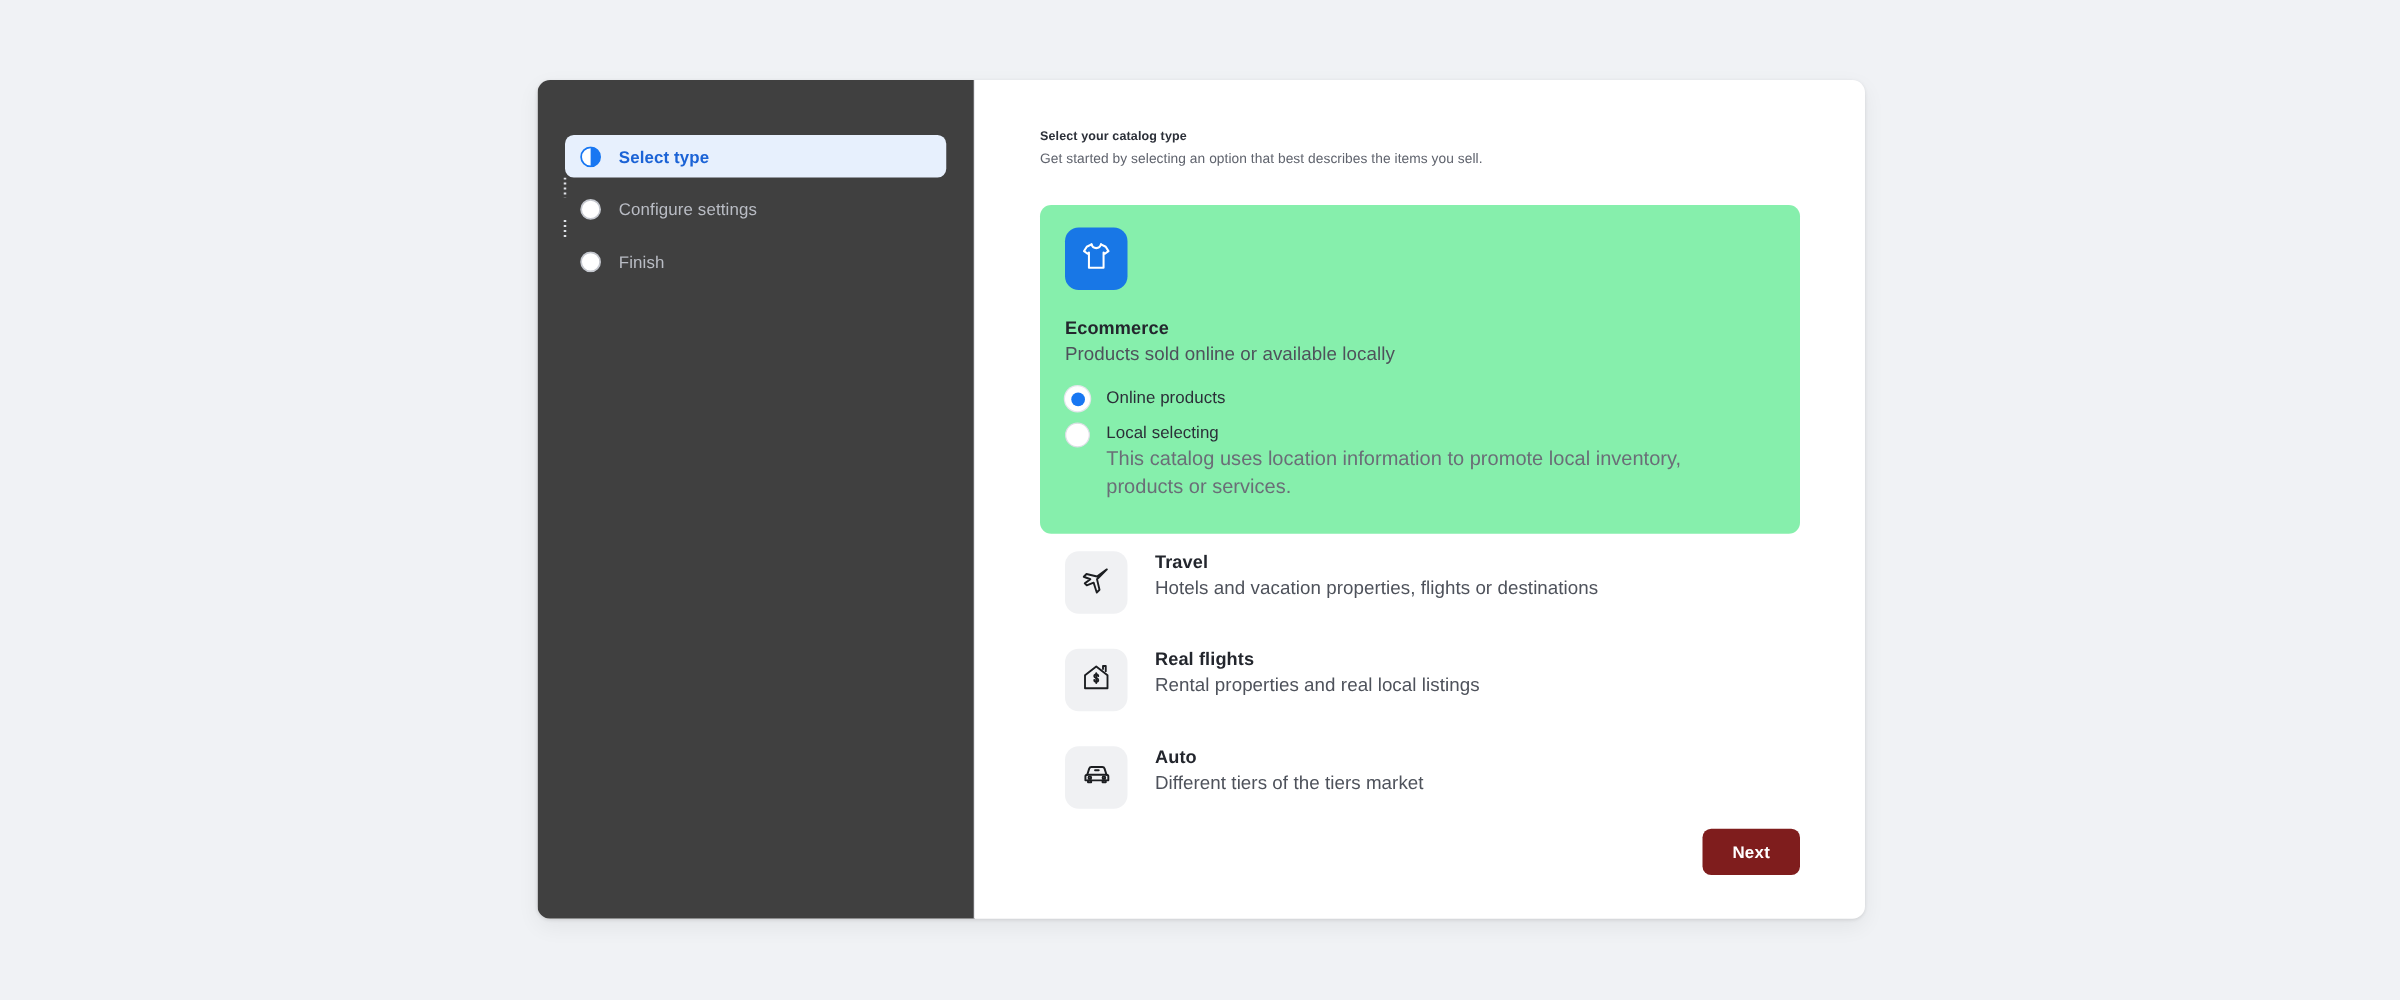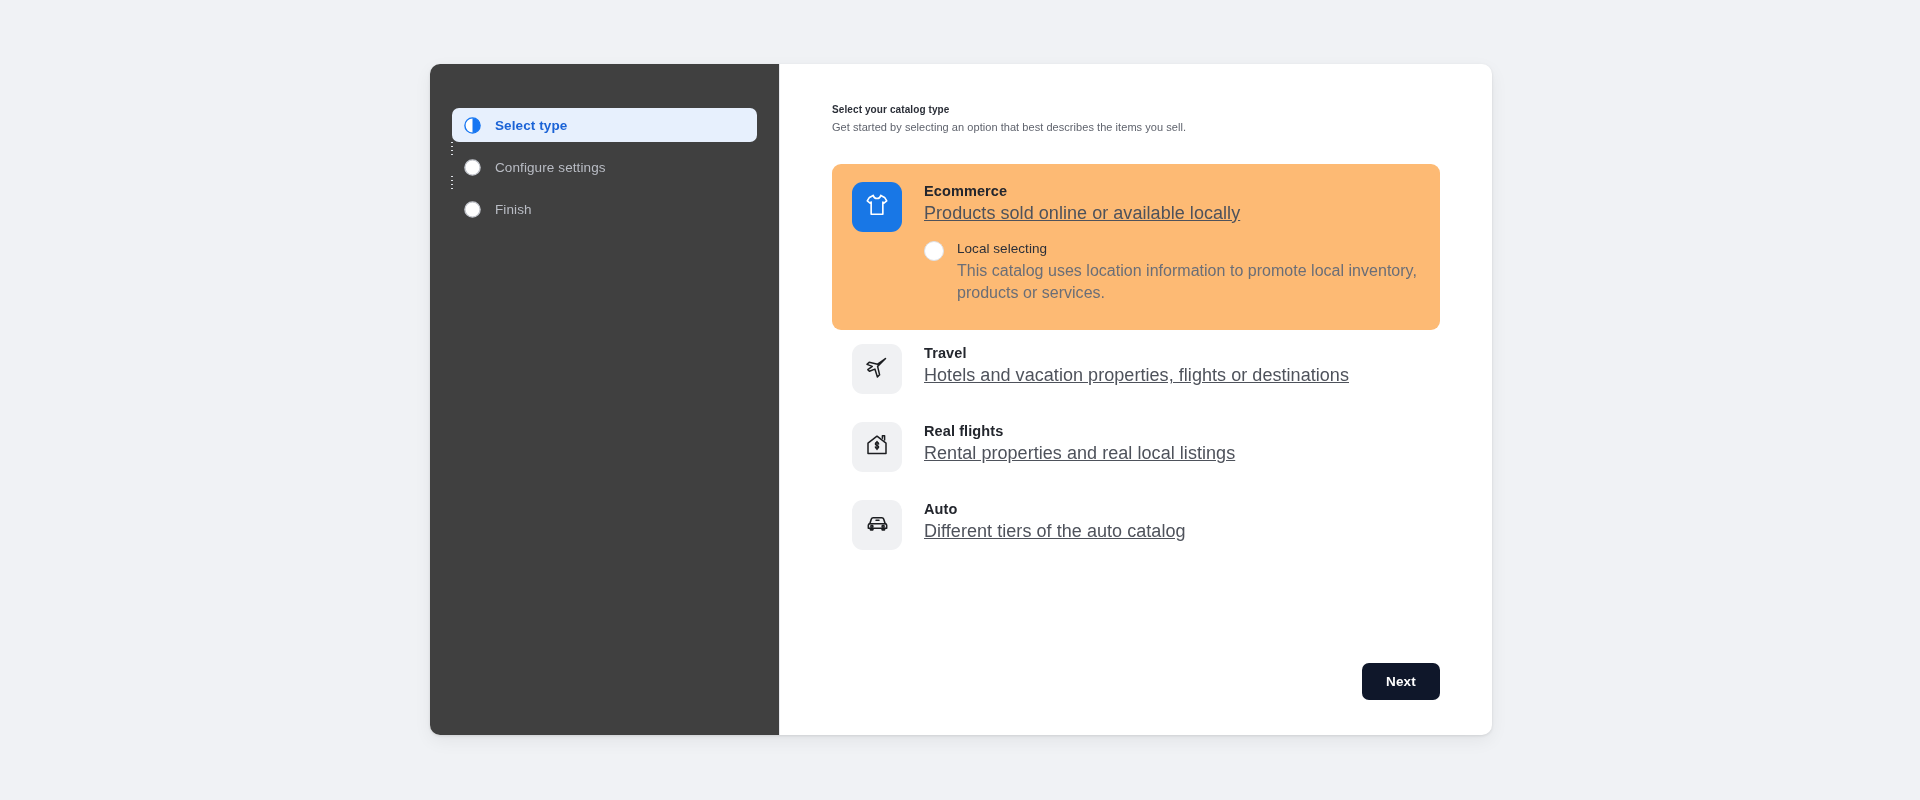--- a/index.html
+++ b/index.html
@@ -90,21 +90,21 @@
 
   .options { margin-top: 31px; }
 
   .option {
     display: flex;
     gap: 22px;
     padding: 18px 20px;
     border-radius: 9px;
     cursor: pointer;
   }
-  .option.selected { background: #fdba74; }
+  .option.selected { background: #86efac; flex-direction: column; }
   .option.plain { padding-top: 14px; padding-bottom: 14px; }
 
   .option-icon-tile {
     width: 50px; height: 50px;
     flex: 0 0 50px;
     border-radius: 11px;
     background: #f0f1f3;
     display: flex;
     align-items: center;
     justify-content: center;
@@ -112,25 +112,24 @@
   .option.selected .option-icon-tile { background: #1877e6; }
 
   .option-body { flex: 1; padding-top: 1px; }
   .option-name {
     font-size: 14.5px;
     font-weight: 700;
     color: #23262d;
     letter-spacing: .1px;
   }
   .option-desc {
-    font-size: 18px;
+    font-size: 15px;
     color: #4e525b;
     margin-top: 4px;
     letter-spacing: .05px;
-    text-decoration: underline;
   }
 
   .radio-group { margin-top: 16px; }
   .radio-row {
     display: flex;
     gap: 13px;
     margin-bottom: 8px;
     cursor: pointer;
   }
   .radio {
@@ -165,21 +164,21 @@
     line-height: 1.38;
     letter-spacing: .02px;
   }
 
   .footer {
     position: absolute;
     right: 52px;
     bottom: 35px;
   }
   .next-button {
-    background: #0f172a;
+    background: #7f1d1d;
     color: #ffffff;
     font-size: 13.5px;
     font-weight: 700;
     border: none;
     border-radius: 7px;
     padding: 11px 24px;
     cursor: pointer;
     font-family: "Liberation Sans", sans-serif;
     letter-spacing: .2px;
   }
@@ -240,20 +239,26 @@
                 <path d="M8.5 3.2 C9 5.2 10.3 6 12 6 C13.7 6 15 5.2 15.5 3.2"></path>
               </svg>
             </span>
           </div>
           <div class="option-body">
             <div class="option-name">Ecommerce</div>
             <div class="option-desc">Products sold online or available locally</div>
 
             <div class="radio-group">
 
+              <div class="radio-row">
+                <span class="radio on"></span>
+                <span class="radio-text">
+                  <span class="radio-label">Online products</span>
+                </span>
+              </div>
 
               <div class="radio-row">
                 <span class="radio"></span>
                 <span class="radio-text">
                   <div class="radio-label">Local selecting</div>
                   <div class="radio-desc">This catalog uses location information to promote local inventory, products or services.</div>
                 </span>
               </div>
 
             </div>
@@ -300,21 +305,21 @@
                 <circle cx="6.6" cy="14.6" r="1"></circle>
                 <circle cx="17.4" cy="14.6" r="1"></circle>
                 <path d="M5.2 16.6 V18.1 H7.6 V16.6"></path>
                 <path d="M16.4 16.6 V18.1 H18.8 V16.6"></path>
                 <path d="M10.6 8.9 H13.4"></path>
               </svg>
             </span>
           </div>
           <div class="option-body">
             <div class="option-name">Auto</div>
-            <div class="option-desc">Different tiers of the auto catalog</div>
+            <div class="option-desc">Different tiers of the tiers market</div>
           </div>
         </div>
 
       </div>
 
       <div class="footer">
         <button class="next-button">Next</button>
       </div>
 
     </div>

